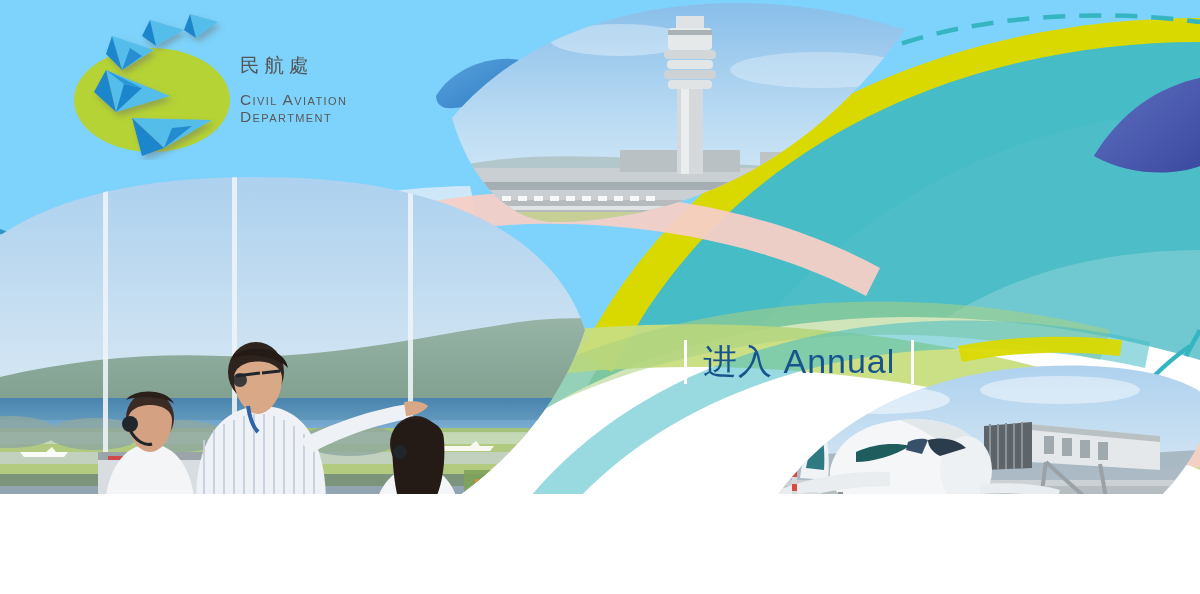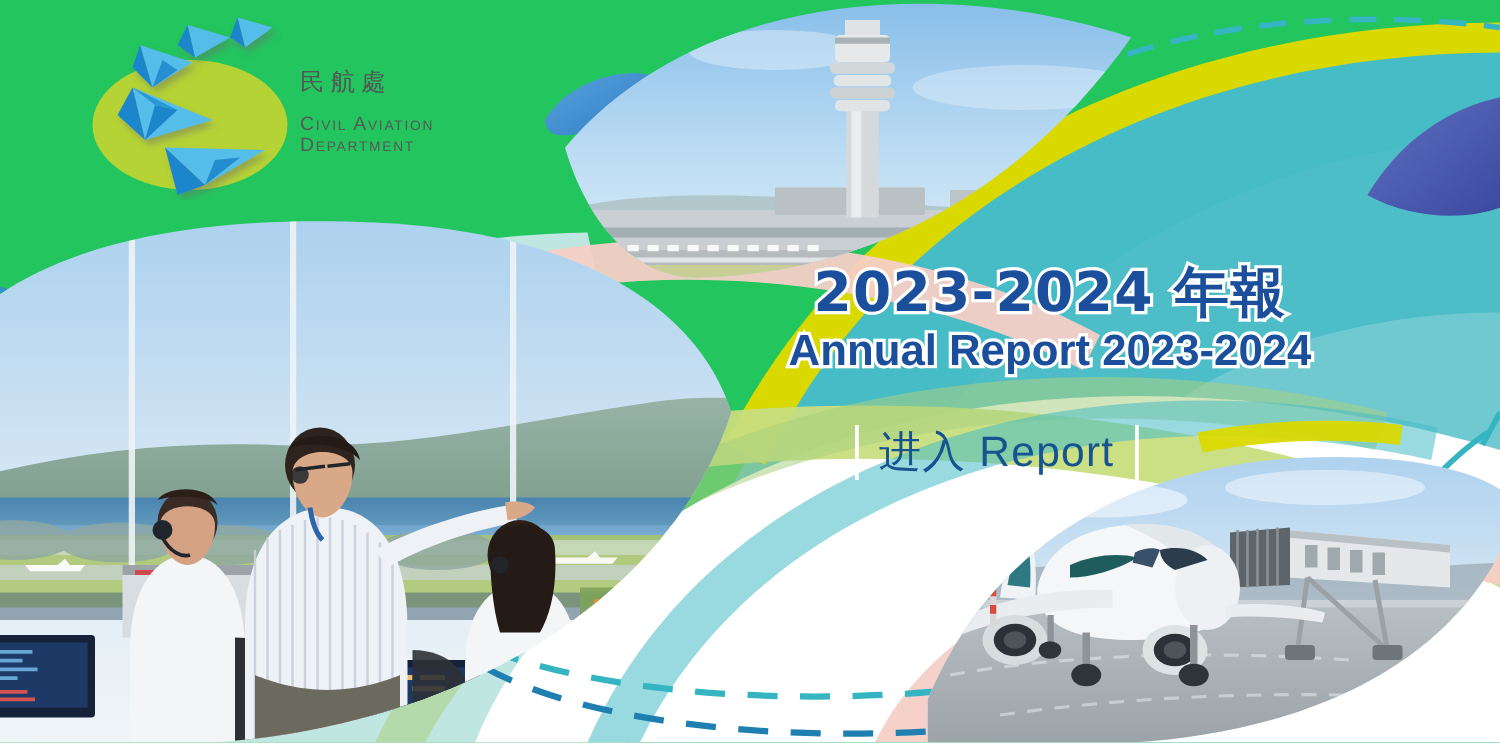--- a/index.html
+++ b/index.html
@@ -1,17 +1,17 @@
 <!DOCTYPE html>
 <html><head>
 <meta charset="utf-8">
 <style>
   html,body{margin:0;padding:0;background:#ffffff;}
   body{font-family:"Liberation Sans", sans-serif;}
-  #stage{position:relative;width:1200px;height:594px;overflow:hidden;background:#22c55e;}
+  #stage{position:relative;width:1200px;height:494px;overflow:hidden;background:#7dd3fc;}
   #stage svg.layer{position:absolute;left:0;top:0;width:1200px;height:594px;}
 
   
   #logo{position:absolute;left:72px;top:8px;width:330px;height:150px;}
   #logo .logo-svg{position:absolute;left:0;top:0;}
   #logo .logo-text{position:absolute;left:168px;top:48px;width:180px;color:#5a5a5a;line-height:1.0;}
   #logo .cn{font-size:19.5px;letter-spacing:5px;color:#555;font-family:"DejaVu Sans",sans-serif;font-weight:400;}
   #logo .en1,#logo .en2{font-size:15.5px;letter-spacing:1.4px;color:#595959;font-family:"Liberation Sans",sans-serif;
                         font-variant:small-caps;font-weight:400;}
   #logo .en1{margin-top:16px;}
@@ -465,24 +465,20 @@
         <path d="M92,140 L100,120 L120,118 Z" fill="#1f86cc" opacity="0.9"></path>
       </g>
     </svg>
     <div class="logo-text">
       <div class="cn">民航處</div>
       <div class="en1">Civil Aviation</div>
       <div class="en2">Department</div>
     </div>
   </div>
 
-  <div id="titleblock">
-    <div class="t-cn">2023-2024 年報</div>
-    <div class="t-en">Annual Report 2023-2024</div>
-  </div>
 
   <div id="enter">
     <span class="bar"></span>
-    <span class="lbl"><span>进入</span><span class="en">&nbsp;<span>Report</span></span></span>
+    <span class="lbl"><span>进入</span><span class="en">&nbsp;<span>Annual</span></span></span>
     <span class="bar"></span>
   </div>
 
 </div>
 
 </body></html>

